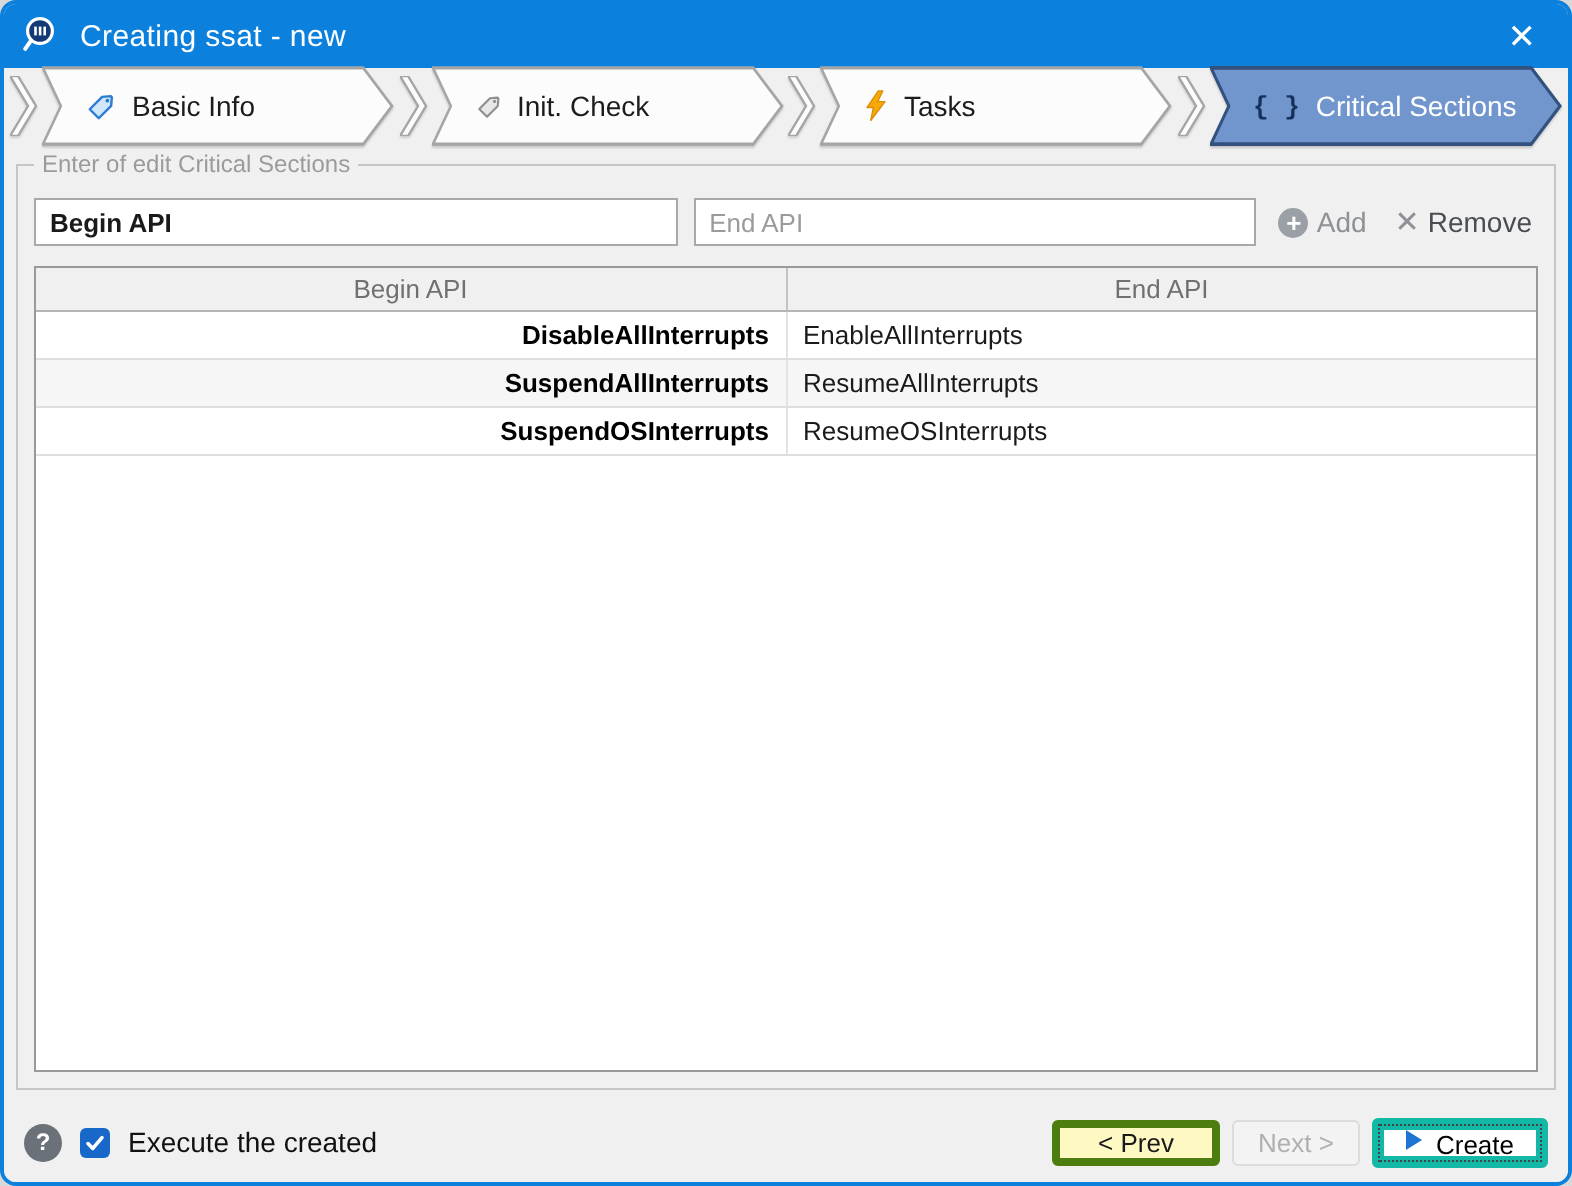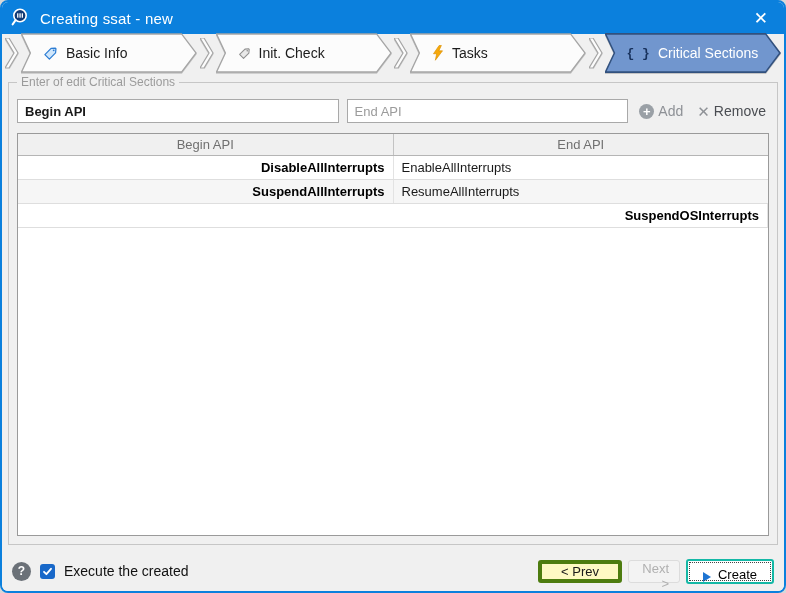--- a/index.html
+++ b/index.html
@@ -47,22 +47,22 @@
   .t-cell:first-child{border-right:1px solid #e3e3e3;font-weight:bold;color:#000;text-align:right;}
   .t-fill{flex:1 1 auto;background:#ffffff;}
   
   .footer{height:40px;flex:0 0 auto;display:flex;align-items:center;padding:0 10px;gap:9px;background:#f0f0f0;}
   .help-circle{width:19px;height:19px;border-radius:50%;background:#6b7178;color:#fff;font-size:12px;font-weight:bold;display:flex;align-items:center;justify-content:center;flex:0 0 auto;}
   .checkbox{width:15px;height:15px;border-radius:3px;background:#1868c9;display:flex;align-items:center;justify-content:center;flex:0 0 auto;}
   .cb-label{font-size:14px;color:#111;}
   .btn-group{margin-left:auto;display:flex;align-items:center;gap:6px;}
   .btn{height:23px;border-radius:3px;font-size:13px;font-family:inherit;padding:0 10px;box-sizing:border-box;}
   .btn.prev{width:84px;background:#fef9c3;border:4px solid #4d7c0f;color:#1a1a1a;}
-  .btn.next{width:52px;background:#f3f3f3;border:1px solid #dcdcdc;color:#b0b0b0;text-align:right;}
-  .btn.create{width:88px;height:25px;background:#ffffff;border:2px solid #14b8a6;outline:1px dotted #444;outline-offset:-4px;color:#000;display:flex;align-items:flex-end;justify-content:center;gap:7px;}
+  .btn.next{width:64px;background:#f3f3f3;border:1px solid #dcdcdc;color:#b0b0b0;}
+  .btn.create{width:88px;height:25px;background:#ffffff;border:6px solid #14b8a6;outline:1px dotted #444;outline-offset:-4px;color:#000;display:flex;align-items:flex-start;justify-content:center;gap:7px;}
   .play-tri{width:0;height:0;border-left:8px solid #1d74d2;border-top:5px solid transparent;border-bottom:5px solid transparent;}
 </style>
 </head>
 <body>
 
 <div class="window">
 
   <div class="titlebar">
     <svg class="title-icon" viewBox="0 0 22 22">
       <circle cx="10" cy="8.5" r="6.2" fill="#123a75" stroke="#ffffff" stroke-width="1.6"></circle>
@@ -166,20 +166,21 @@
         <div class="t-row">
           <div class="t-cell">DisableAllInterrupts</div>
           <div class="t-cell">EnableAllInterrupts</div>
         </div>
         <div class="t-row alt">
           <div class="t-cell">SuspendAllInterrupts</div>
           <div class="t-cell">ResumeAllInterrupts</div>
         </div>
         <div class="t-row">
           <div class="t-cell">SuspendOSInterrupts</div>
+          <div class="t-cell">ResumeOSInterrupts</div>
         </div>
         <div class="t-fill"></div>
       </div>
     </div>
   </div>
 
   <div class="footer">
     <span class="help-circle">?</span>
     <span class="checkbox">
       <svg width="11" height="11" viewBox="0 0 11 11">

